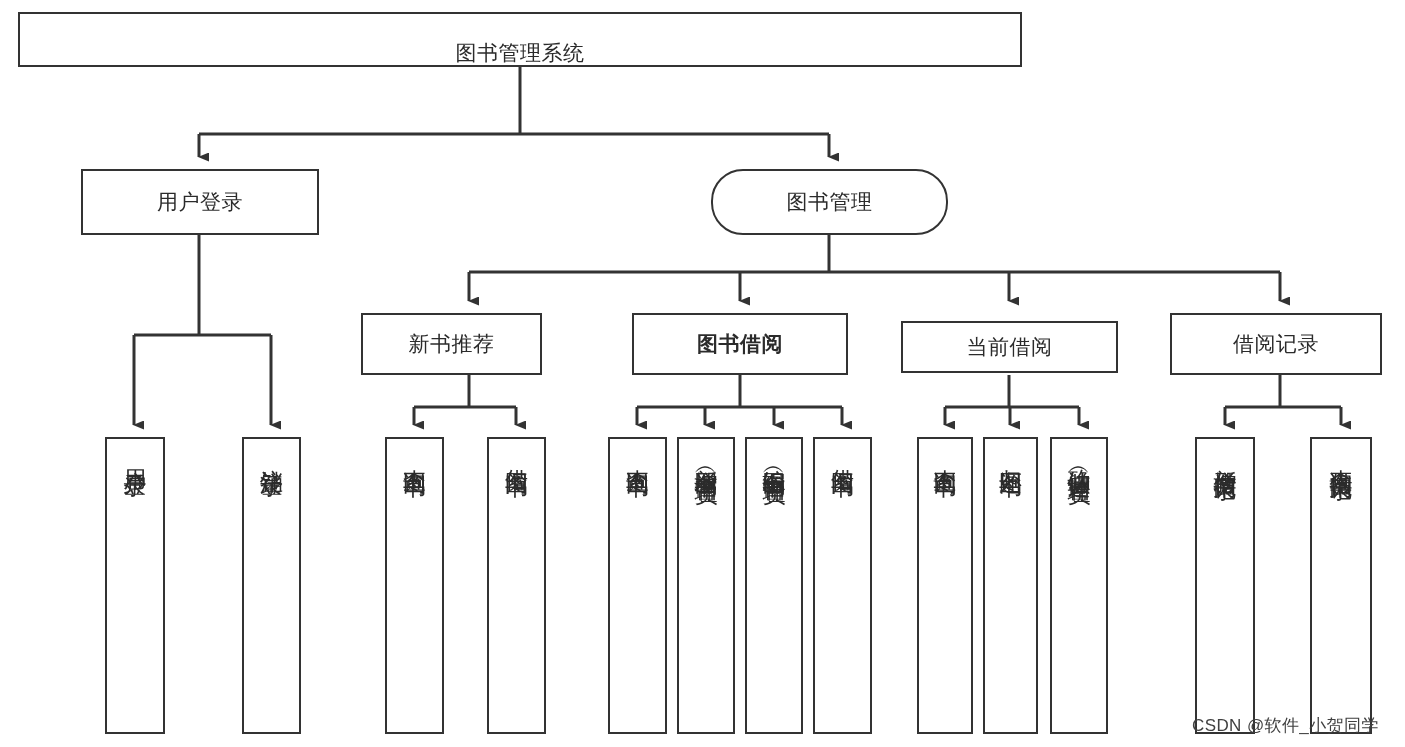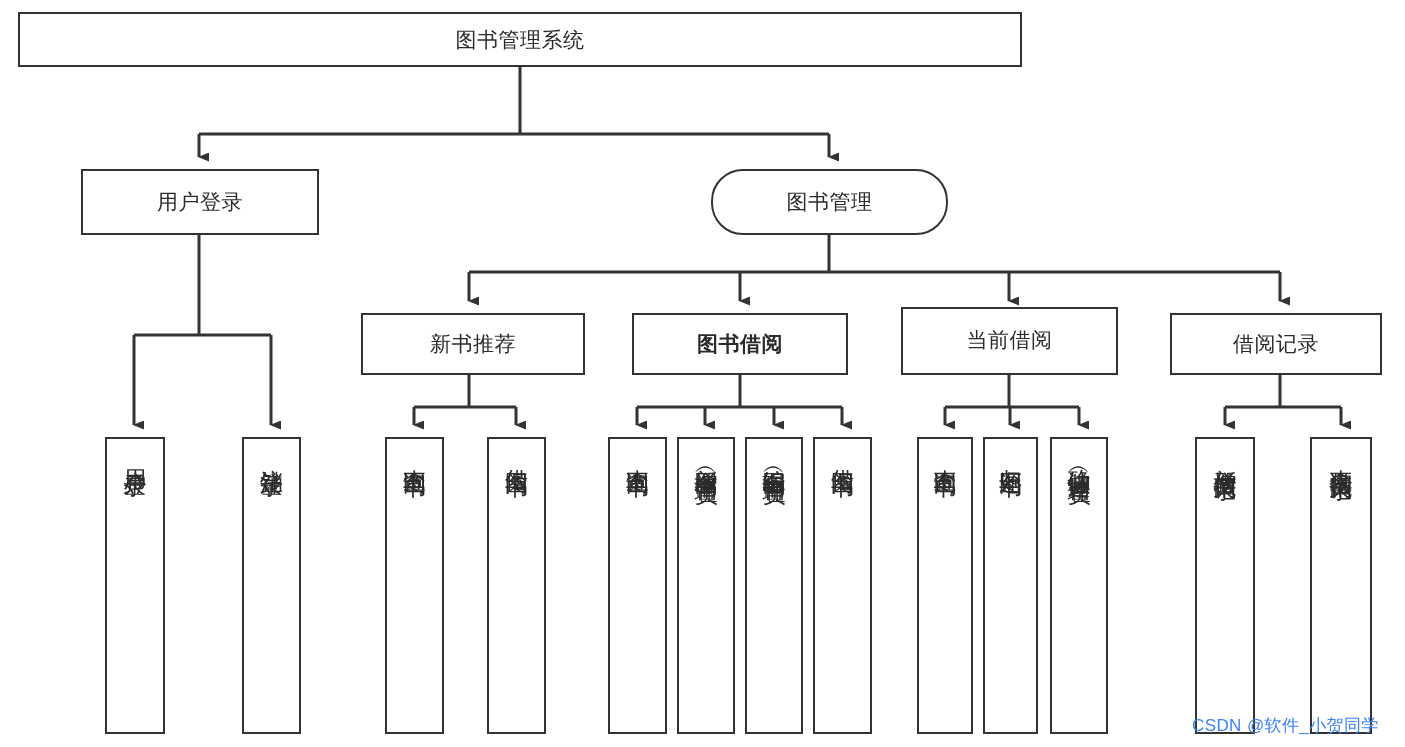--- a/index.html
+++ b/index.html
@@ -49,21 +49,21 @@
     letter-spacing: 2px;
     line-height: 1;
   }
   .node-box.vertical {
     align-items: flex-start;
     justify-content: center;
     padding-top: 12px;
   }
   .watermark {
     position: absolute;
-    color: #3b82f6;
+    color: #404040;
     font-size: 17px;
     white-space: nowrap;
     user-select: none;
     letter-spacing: 0.4px;
   }
 </style>
 </head>
 <body>
 
 <div id="stage">
@@ -105,36 +105,36 @@
         <path d="M1010 407 L1010 425" marker-end="url(#arrowhead)"></path>
         <path d="M1079 407 L1079 425" marker-end="url(#arrowhead)"></path>
         <path d="M1280 375 L1280 407"></path>
         <path d="M1225 407 L1341 407"></path>
         <path d="M1225 407 L1225 425" marker-end="url(#arrowhead)"></path>
         <path d="M1341 407 L1341 425" marker-end="url(#arrowhead)"></path>
       </g>
   </svg>
 
   <div id="nodes-layer">
-      <div class="node-box" style="left: 18px; top: 12px; width: 1004px; height: 55px;">
+      <div class="node-box" style="left: 18px; top: 12px; width: 1004px; height: 55px; align-items: flex-end;">
         <div class="node-label">图书管理系统</div>
       </div>
       <div class="node-box" style="left: 81px; top: 169px; width: 238px; height: 66px;">
         <div class="node-label">用户登录</div>
       </div>
       <div class="node-box" style="left: 711px; top: 169px; width: 237px; height: 66px; border-radius: 32px;">
         <div class="node-label">图书管理</div>
       </div>
-      <div class="node-box" style="left: 361px; top: 313px; width: 224px; height: 62px;">
+      <div class="node-box" style="left: 361px; top: 313px; width: 181px; height: 62px;">
         <div class="node-label">新书推荐</div>
       </div>
       <div class="node-box" style="left: 632px; top: 313px; width: 216px; height: 62px; font-weight: bold;">
         <div class="node-label">图书借阅</div>
       </div>
-      <div class="node-box" style="left: 901px; top: 307px; width: 217px; height: 68px; font-family: Liberation Serif, serif;">
+      <div class="node-box" style="left: 901px; top: 321px; width: 217px; height: 52px;">
         <div class="node-label">当前借阅</div>
       </div>
       <div class="node-box" style="left: 1170px; top: 313px; width: 212px; height: 62px;">
         <div class="node-label">借阅记录</div>
       </div>
       <div class="node-box vertical" style="left: 105px; top: 437px; width: 60px; height: 297px;">
         <div class="node-label">用户登录</div>
       </div>
       <div class="node-box vertical" style="left: 242px; top: 437px; width: 59px; height: 297px;">
         <div class="node-label">注销登录</div>

